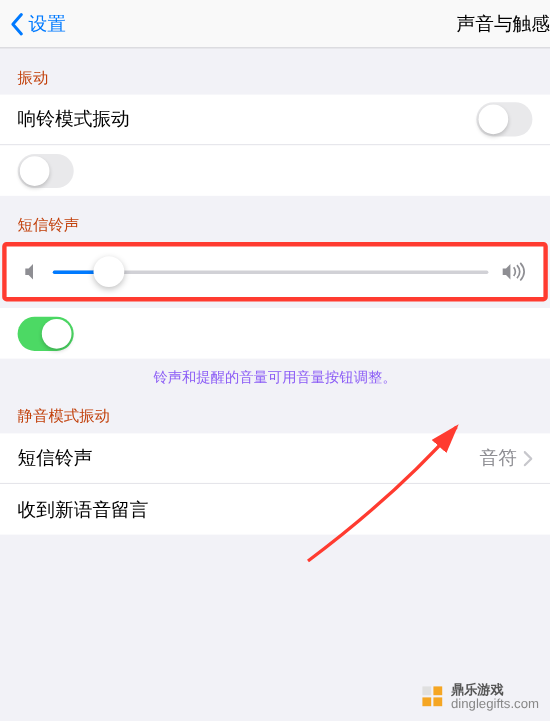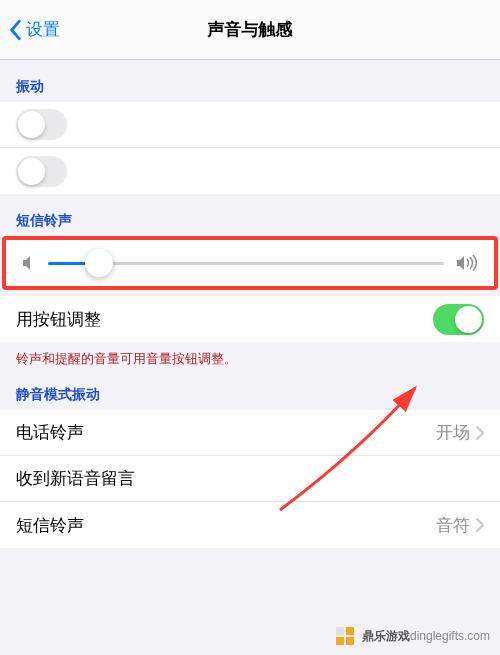--- a/index.html
+++ b/index.html
@@ -7,52 +7,52 @@
       width: 500px;
       height: 655px;
       background: #f2f2f7;
       font-family: -apple-system, "PingFang SC", sans-serif;
       font-size: 17px;
       color: #000;
       position: relative;
       overflow: hidden;
     }
     .nav {
-      height: 60px;
+      height: 44px;
       background: #f9f9f9;
       display: flex;
       align-items: center;
       position: relative;
       border-bottom: .5px solid #d1d1d6;
     }
     .back {
       display: flex;
       align-items: center;
       color: #007aff;
       padding-left: 8px;
       gap: 4px;
     }
     .back svg { width: 14px; height: 22px; }
     .title {
       position: absolute;
       left: 0; right: 0;
-      text-align: center;
-      font-weight: 700;
+      text-align: right;
+      font-weight: 400;
       pointer-events: none;
     }
     .group-label {
       font-size: 14px;
-      color: #1d4ed8;
+      color: #c2410c;
       padding: 18px 16px 6px;
-      font-weight: bold;
     }
     .footer-note {
       font-size: 13px;
-      color: #b91c1c;
+      color: #8b5cf6;
       padding: 8px 16px 0;
+      text-align: center;
     }
     .list { background: #fff; }
     .row {
       display: flex;
       align-items: center;
       justify-content: space-between;
       min-height: 46px;
       padding: 0 16px;
       border-bottom: .5px solid #e5e5ea;
     }
@@ -129,39 +129,40 @@
     }
     .wm-dot {
       width: 20px; height: 20px;
       display: grid;
       grid-template-columns: repeat(2,8px);
       grid-template-rows: repeat(2,8px);
       gap: 2px;
     }
     .wm-dot span { background: #f5a623; }
     .wm-dot span:first-child { background: #e0e0e0; }
-    .wm-text { display: flex; flex-direction: row; line-height: 1.1; }
+    .wm-text { display: flex; flex-direction: column; line-height: 1.1; }
     .wm-text .cn { font-weight: 600; color: #555; }
   </style>
 </head>
 <body>
 
 <div class="nav">
   <div class="back">
     <svg viewBox="0 0 12 20">
         <path d="M10 2 L3 10 L10 18" stroke="#007aff" stroke-width="2.5" fill="none" stroke-linecap="round" stroke-linejoin="round"></path>
       </svg>
     <span>设置</span>
   </div>
   <div class="title">声音与触感</div>
 </div>
 
 <div class="group-label">振动</div>
 <div class="list">
   <div class="row">
+    <span class="row-label">响铃模式振动</span>
     <div class="switch">
         <div class="knob"></div>
       </div>
   </div>
   <div class="row">
     <div class="switch">
         <div class="knob"></div>
       </div>
   </div>
 </div>
@@ -175,46 +176,38 @@
     <div class="track-fill"></div>
     <div class="thumb"></div>
   </div>
   <svg class="spk" width="22" height="18" viewBox="0 0 22 18">
       <path d="M1 6 h3 l4 -4 v14 l-4 -4 h-3 z" fill="#8e8e93"></path>
       <path d="M11 5 q3 4 0 8 M14 3 q5 6 0 12 M17 1 q7 8 0 16" stroke="#8e8e93" stroke-width="1.5" fill="none"></path>
     </svg>
 </div>
 <div class="list" style="margin-top:6px">
   <div class="row">
-    <span class="row-label">用按钮调整</span>
     <div class="switch on">
         <div class="knob"></div>
       </div>
   </div>
 </div>
 <div class="footer-note">铃声和提醒的音量可用音量按钮调整。</div>
 
 <div class="group-label">静音模式振动</div>
 <div class="list">
-  <div class="row">
-    <span class="row-label">电话铃声</span>
-    <span class="row-value">开场</span>
-    <svg class="chevron" viewBox="0 0 8 14">
-        <path d="M1 1 L7 7 L1 13" stroke="#c7c7cc" stroke-width="2" fill="none" stroke-linecap="round"></path>
-      </svg>
-  </div>
-  <div class="row">
-    <span class="row-label">收到新语音留言</span>
-  </div>
   <div class="row">
     <span class="row-label">短信铃声</span>
     <span class="row-value">音符</span>
     <svg class="chevron" viewBox="0 0 8 14">
         <path d="M1 1 L7 7 L1 13" stroke="#c7c7cc" stroke-width="2" fill="none" stroke-linecap="round"></path>
       </svg>
+  </div>
+  <div class="row">
+    <span class="row-label">收到新语音留言</span>
   </div>
 </div>
 
 <svg class="arrow" style="left:240px;top:370px;width:200px;height:150px" viewBox="0 0 200 150">
   <defs>
       <marker id="ah" markerWidth="10" markerHeight="10" refX="8" refY="3" orient="auto">
         <path d="M0,0 L0,6 L9,3 z" fill="#ff3b30"></path>
       </marker>
     </defs>
   <path d="M 40 140 Q 120 80 175 18" stroke="#ff3b30" stroke-width="3" fill="none" marker-end="url(#ah)"></path>

